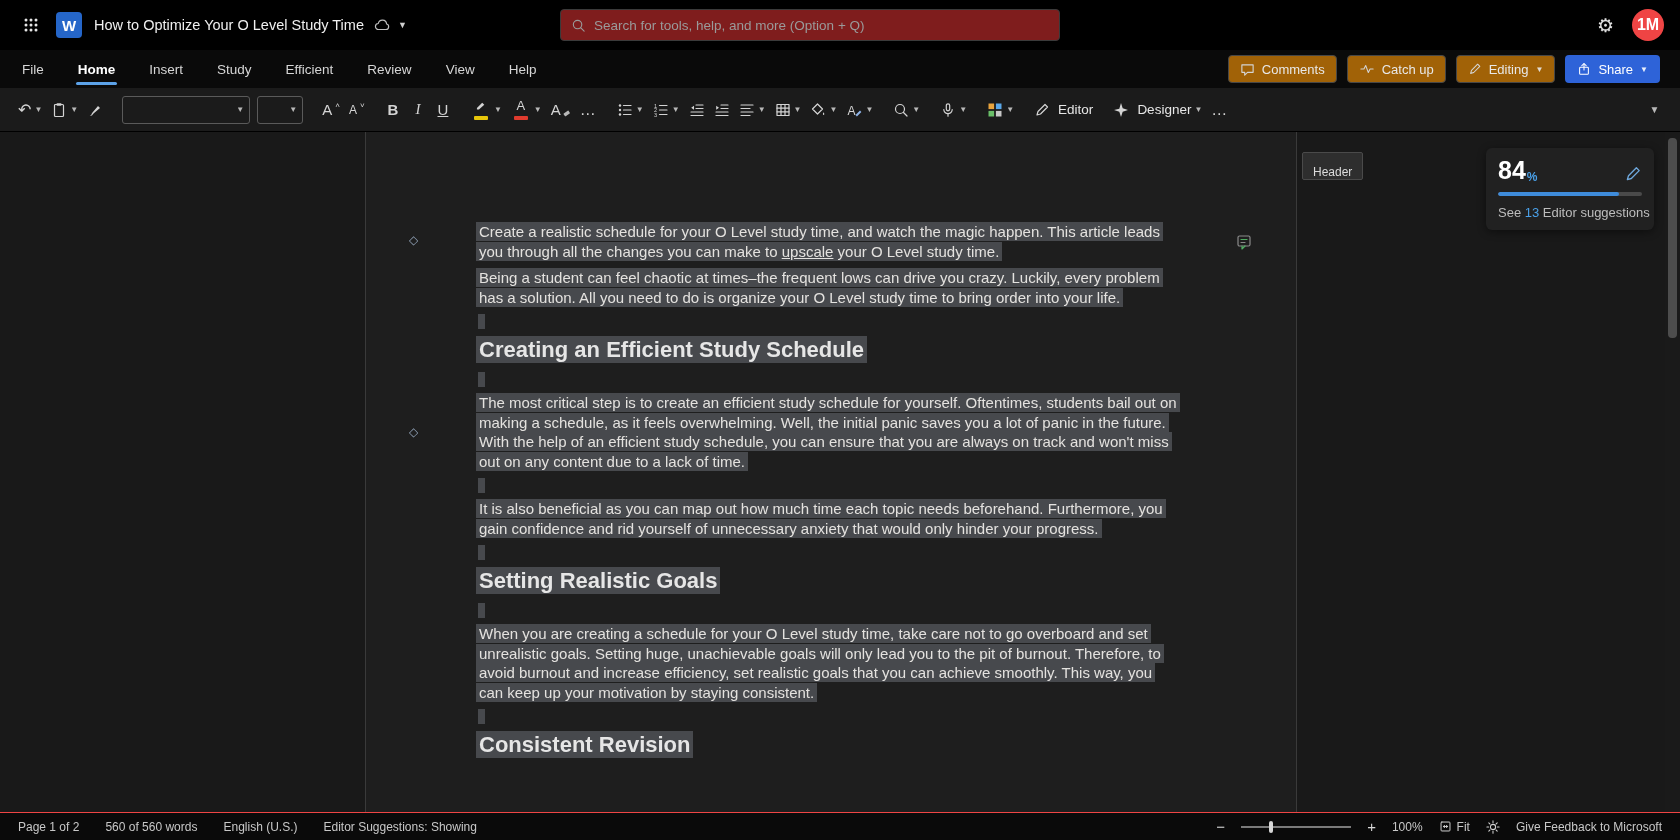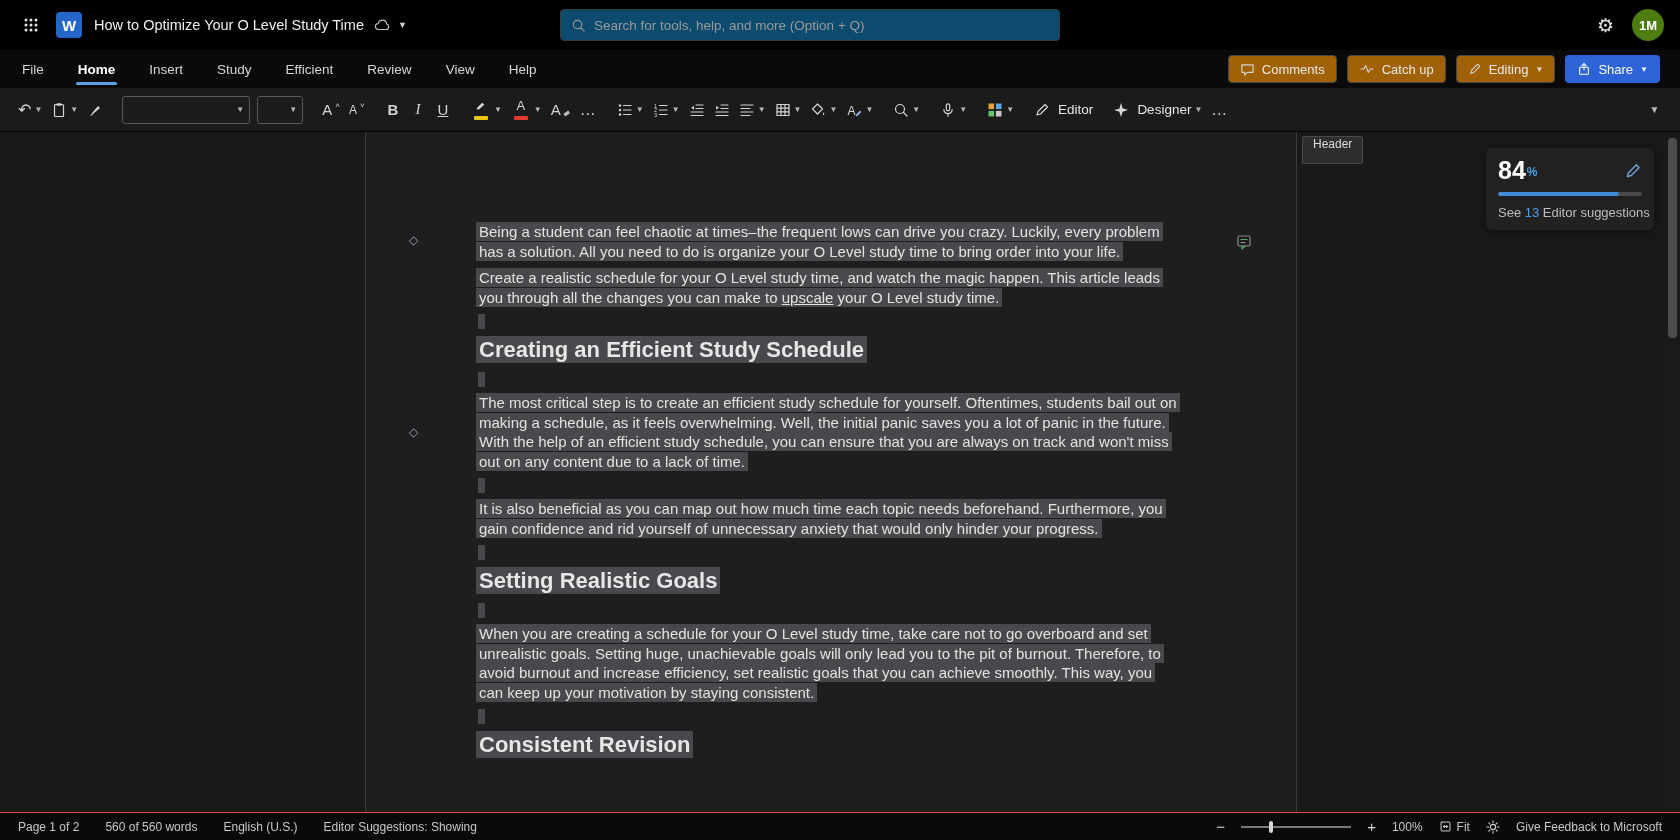--- a/index.html
+++ b/index.html
@@ -25,27 +25,27 @@
   
   .topbar{position:absolute;left:0;top:0;right:0;height:50px;background:var(--black);
     display:flex;align-items:center;padding:0 16px;}
   .waffle{width:30px;height:30px;display:flex;align-items:center;justify-content:center;border-radius:4px;cursor:pointer;}
   .word-logo{width:26px;height:26px;background:#2566c9;border-radius:4px;color:#fff;font-weight:700;
     display:flex;align-items:center;justify-content:center;font-size:15px;margin:0 12px 0 10px;}
   .doc-title{font-size:14.5px;color:#f0f0f0;white-space:nowrap;}
   .title-ic{margin-left:10px;opacity:.9;}
   .title-chev{color:#cfcfcf;font-size:9px;margin-left:8px;}
   .search-box{position:absolute;left:calc(50% - 30px);transform:translateX(-50%);top:9px;width:500px;height:32px;
-    background:#0c4a6e;border:1px solid #3a3a3a;border-radius:4px;display:flex;align-items:center;padding:0 10px;gap:8px;}
+    background:#7f1d1d;border:1px solid #3a3a3a;border-radius:4px;display:flex;align-items:center;padding:0 10px;gap:8px;}
   .search-box input{flex:1;background:transparent;border:none;outline:none;color:#bdbdbd;font-size:13.5px;
     font-family:"Liberation Sans",sans-serif;}
   .search-box input::placeholder{color:#9a9a9a;}
   .topbar-right{margin-left:auto;display:flex;align-items:center;gap:18px;}
   .gear{font-size:19px;color:#e0e0e0;cursor:pointer;line-height:1;}
-  .avatar{width:32px;height:32px;border-radius:50%;background:#4d7c0f;color:#fff;font-size:13px;font-weight:700;
+  .avatar{width:32px;height:32px;border-radius:50%;background:#ef4444;color:#fff;font-size:16px;font-weight:700;
     display:flex;align-items:center;justify-content:center;cursor:pointer;}
 
   
   .menubar{position:absolute;left:0;top:50px;right:0;height:38px;background:var(--bar2);
     display:flex;align-items:center;padding:0 20px;}
   .tabs{display:flex;align-items:center;gap:30px;text-align:right;}
   .tab{font-size:13.5px;color:#d6d6d6;cursor:pointer;position:relative;padding:9px 2px;}
   .tab.active{color:#fff;font-weight:700;}
   .tab.active::after{content:"";position:absolute;left:0;right:0;bottom:1px;height:3px;border-radius:2px;background:#5ca2e8;}
   .menubar-right{margin-left:auto;display:flex;align-items:center;gap:10px;}
@@ -85,27 +85,27 @@
   .doc-content{padding:90px 116px 0 110px;font-size:15px;line-height:19.5px;color:var(--txt);}
   .hl{background:var(--sel);padding:1px 3px;-webkit-box-decoration-break:clone;box-decoration-break:clone;}
   .para{margin:0 0 7px;max-width:706px;}
   .heading{font-size:22px;font-weight:600;line-height:30px;margin:0 0 7px;color:#e6e6e6;max-width:706px;}
   .selmark{width:7px;height:15px;background:var(--sel);margin:0 0 6px 2px;}
   .doclink{color:var(--txt);text-decoration:underline;cursor:pointer;}
   .diamond{position:absolute;color:#8fa0b5;font-size:12px;line-height:1;cursor:pointer;}
   .diamond1{left:408px;top:102px;}
   .diamond2{left:408px;top:294px;}
   .comment-marker{position:absolute;left:1236px;top:102px;cursor:pointer;}
-  .header-tab{position:absolute;left:1302px;top:4px;height:28px;background:#2e2e2e;border:1px solid #4a4a4a;
-    border-radius:2px;display:flex;align-items:flex-start;padding:0 10px;font-size:12px;color:#dcdcdc;}
+  .header-tab{position:absolute;left:1302px;top:20px;height:28px;background:#2e2e2e;border:1px solid #4a4a4a;
+    border-radius:2px;display:flex;align-items:flex-end;padding:0 10px;font-size:12px;color:#dcdcdc;}
 
   
   .editor-card{position:absolute;right:26px;top:16px;width:168px;background:#212121;border-radius:6px;
     padding:10px 12px 10px;box-shadow:0 2px 8px rgba(0,0,0,.45);cursor:pointer;}
-  .score-row{display:flex;align-items:center;}
+  .score-row{display:flex;align-items:flex-end;}
   .score{font-size:25px;font-weight:700;color:#fff;line-height:1;}
   .pct{font-size:12px;font-weight:700;color:var(--blue);margin-left:1px;transform:translateY(1px);}
   .score-pen{margin-left:auto;}
   .progress{margin-top:9px;height:4px;border-radius:2px;background:#4a4a4a;overflow:hidden;}
   .progress-fill{height:100%;background:#3f8cdb;border-radius:2px;}
   .sugg{margin-top:9px;font-size:13px;color:#bdbdbd;white-space:nowrap;}
   .sugg .count{color:var(--blue);}
 
   
   .scrollbar{position:absolute;right:0;top:0;bottom:0;width:15px;background:#1a1a1a;}
@@ -405,22 +405,22 @@
       <span class="ellipsis">…</span>
     </div>
   <div class="tb collapse">
       <span class="chev" style="font-size:10px">▼</span>
     </div>
 </div>
 
 <div class="docarea">
   <div class="page">
     <div class="doc-content">
+      <p class="para"><span class="hl"><span>Create a realistic schedule for your O Level study time, and watch the magic happen. This article leads you through all the changes you can make to </span><a class="doclink">upscale</a><span> your O Level study time.</span></span></p>
       <p class="para"><span class="hl">Being a student can feel chaotic at times–the frequent lows can drive you crazy. Luckily, every problem has a solution. All you need to do is organize your O Level study time to bring order into your life.</span></p>
-      <p class="para"><span class="hl"><span>Create a realistic schedule for your O Level study time, and watch the magic happen. This article leads you through all the changes you can make to </span><a class="doclink">upscale</a><span> your O Level study time.</span></span></p>
       <div class="selmark"></div>
       <h2 class="heading"><span class="hl">Creating an Efficient Study Schedule</span></h2>
       <div class="selmark"></div>
       <p class="para"><span class="hl">The most critical step is to create an efficient study schedule for yourself. Oftentimes, students bail out on making a schedule, as it feels overwhelming. Well, the initial panic saves you a lot of panic in the future. With the help of an efficient study schedule, you can ensure that you are always on track and won't miss out on any content due to a lack of time.</span></p>
       <div class="selmark"></div>
       <p class="para"><span class="hl">It is also beneficial as you can map out how much time each topic needs beforehand. Furthermore, you gain confidence and rid yourself of unnecessary anxiety that would only hinder your progress.</span></p>
       <div class="selmark"></div>
       <h2 class="heading"><span class="hl">Setting Realistic Goals</span></h2>
       <div class="selmark"></div>
       <p class="para"><span class="hl">When you are creating a schedule for your O Level study time, take care not to go overboard and set unrealistic goals. Setting huge, unachievable goals will only lead you to the pit of burnout. Therefore, to avoid burnout and increase efficiency, set realistic goals that you can achieve smoothly. This way, you can keep up your motivation by staying consistent.</span></p>

